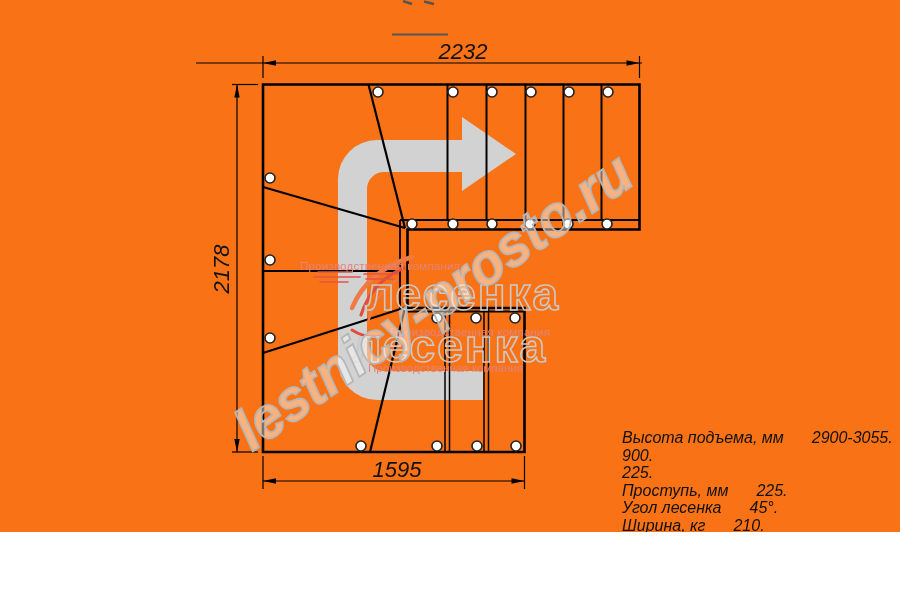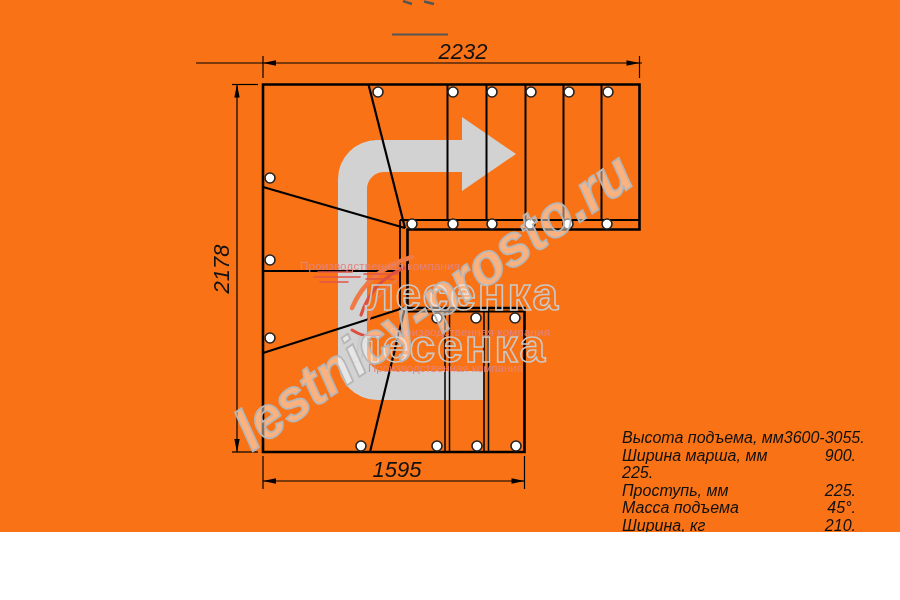--- a/index.html
+++ b/index.html
@@ -9,21 +9,21 @@
   }
   #plan-svg{position:absolute;left:0;top:0;}
   .dim-text{font:italic 22px "Liberation Sans",sans-serif;fill:#111;}
   .logo-big{font:bold 46px "Liberation Sans",sans-serif;fill:none;stroke:#c9c9c9;stroke-width:1.6px;letter-spacing:2px;}
   .logo-red{font:11.5px "Liberation Sans",sans-serif;fill:#e2837b;}
   .site-wm{font:bold italic 58px "Liberation Sans",sans-serif;fill:rgba(255,255,255,0.45);stroke:#b6b6b6;stroke-width:1.8px;}
   #spec-table{
     position:absolute;left:622px;top:429px;width:234px;
     font:italic 16px "Liberation Sans",sans-serif;color:#101010;
   }
-  .spec-row{display:flex;justify-content:space-between;line-height:17.5px;white-space:nowrap;}
+  .spec-row{display:flex;justify-content:flex-start;line-height:17.5px;white-space:nowrap;gap:28px;}
   .spec-label{text-align:left;}
   .spec-value{text-align:right;}
 </style>
 </head>
 <body>
 
 <div id="stage">
 
   <svg id="plan-svg" width="900" height="600" viewBox="0 0 900 600">
 
@@ -153,35 +153,34 @@
     <text class="logo-red" x="300" y="270" textLength="160">Производственная компания</text>
     <text class="logo-red" x="390" y="336" textLength="160">Производственная компания</text>
     <text class="logo-red" x="368" y="371.5" textLength="155">Производственная компания</text>
 
     <text class="site-wm" x="252" y="452" transform="rotate(-35 252 452)" textLength="470" lengthAdjust="spacingAndGlyphs">lestnicy-prosto.ru</text>
   </svg>
 
   <div id="spec-table">
     <div class="spec-row">
       <span class="spec-label">Высота подъема, мм</span>
-      <span class="spec-value">3600-3055.</span>
+      <span class="spec-value">2900-3055.</span>
     </div>
     <div class="spec-row">
-      <span class="spec-label">Ширина марша, мм</span>
       <span class="spec-value">900.</span>
     </div>
     <div class="spec-row">
       <span class="spec-value">225.</span>
     </div>
     <div class="spec-row">
       <span class="spec-label">Проступь, мм</span>
       <span class="spec-value">225.</span>
     </div>
     <div class="spec-row">
-      <span class="spec-label">Масса подъема</span>
+      <span class="spec-label">Угол лесенка</span>
       <span class="spec-value">45°.</span>
     </div>
     <div class="spec-row">
       <span class="spec-label">Ширина, кг</span>
       <span class="spec-value">210.</span>
     </div>
   </div>
 
 </div>
 

